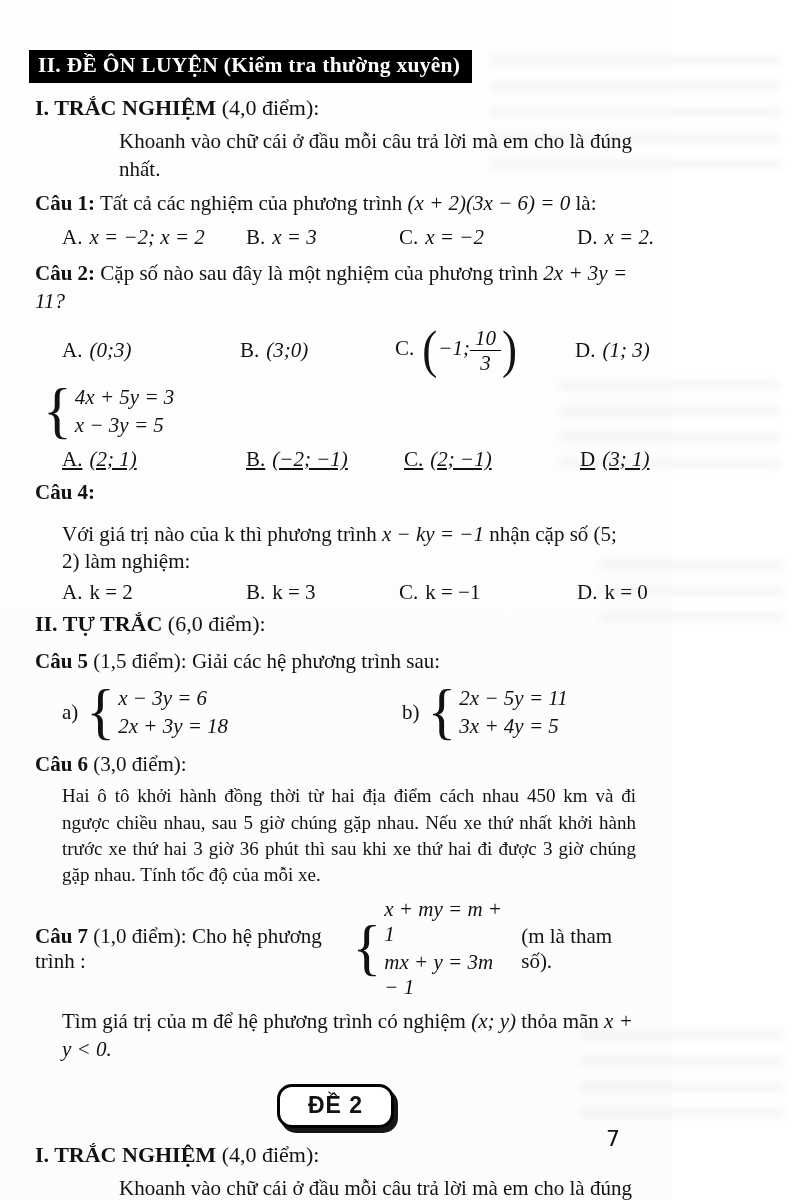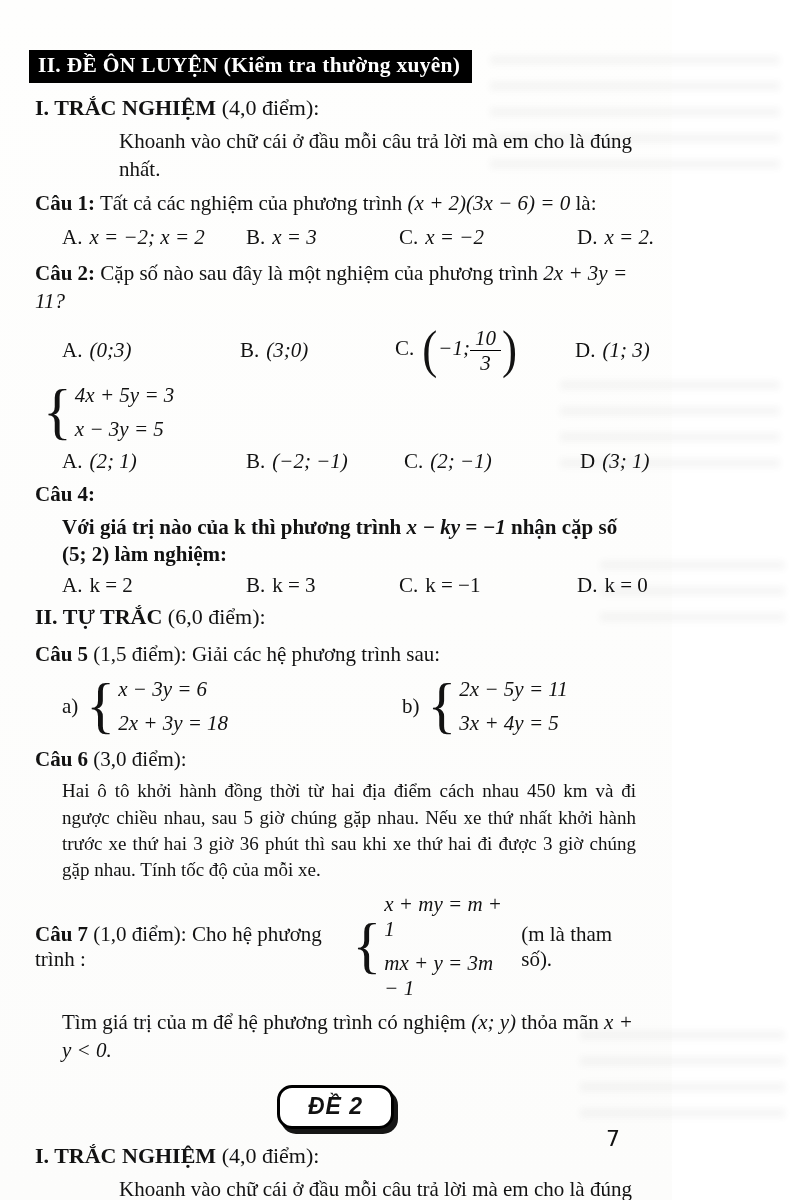--- a/index.html
+++ b/index.html
@@ -43,41 +43,41 @@
     border-radius:15px;
     box-shadow:4px 5px 0 #161616;
     background:#fff;
     font-family:"Liberation Sans","DejaVu Sans",sans-serif;
     font-weight:bold;
     font-size:23px;
     padding:5px 28px 6px;
     letter-spacing:1px;
   }
   .badge-de1 { margin-top:13px; }
-  .badge-de2 { margin-top:20px;font-style:italic; }
+  .badge-de2 { margin-top:20px; }
 
   .sec-title { font-size:22px; margin-top:12px; }
   .sec-title .t { font-weight:bold; }
   .sec-title .p { font-weight:normal; }
 
   .indent1 { margin-left:84px; }
   .indent2 { margin-left:27px; }
   .line { font-size:21px; line-height:1.32; margin-top:7px; }
   .qlabel { font-weight:bold; }
   .math { font-style:italic; }
 
   .opt-row {
     display:grid;
     margin-left:27px; margin-top:7px;
     font-size:21px;
     align-items:center;
   }
   .row-a { grid-template-columns:184px 153px 178px auto; }
   .row-b { grid-template-columns:178px 155px 180px auto; }
-  .row-c { grid-template-columns:184px 158px 176px auto; }
+  .row-c { grid-template-columns:184px 158px 176px auto;text-decoration:underline; }
   .row-d { grid-template-columns:184px 153px 178px auto; }
   .row-e { grid-template-columns:164px 160px 200px auto; margin-left:31px; }
   .okey { margin-right:7px; }
   .opt { white-space:nowrap; }
 
   .frac {
     display:inline-flex; flex-direction:column;
     text-align:center; vertical-align:middle;
     font-style:italic; line-height:1.15;
   }
@@ -89,21 +89,21 @@
     font-size:215%; font-weight:300;
     transform:scaleY(1.15); vertical-align:middle; line-height:.9;
     padding:0 1px;
   }
 
   .sys { display:inline-flex; align-items:center; vertical-align:middle; }
   .sys .brace {
     font-size:60px; font-weight:400; line-height:.95;
     transform:scaleY(1.02); margin-right:3px;
   }
-  .sys .eqs { display:flex; flex-direction:column; gap:9px; font-style:italic; font-size:21px; }
+  .sys .eqs { display:flex; flex-direction:column; gap:3px; font-style:italic; font-size:21px; }
 
   .flexline { display:flex; align-items:center; font-size:21px; }
 
   .para {
     margin-left:27px; margin-top:5px;
     font-size:19px; line-height:1.38;
     text-align:justify;
   }
 
   .q5-grid { display:grid; grid-template-columns:340px auto; margin-left:27px; margin-top:8px; }
@@ -187,21 +187,21 @@
       <span class="opt"><span class="okey">A.</span><span class="math">(2; 1)</span></span>
       <span class="opt"><span class="okey">B.</span><span class="math">(−2; −1)</span></span>
       <span class="opt"><span class="okey">C.</span><span class="math">(2; −1)</span></span>
       <span class="opt"><span class="okey">D</span><span class="math">(3; 1)</span></span>
     </div>
 
     
     <div class="line">
       <span class="qlabel">Câu 4:</span>
     </div>
-    <div class="line indent2" style="margin-top:5px;font-weight:bold;">
+    <div class="line indent2" style="margin-top:14px;">
       <span>Với giá trị nào của k thì phương trình</span>
       <span class="math">x − ky = −1</span>
       <span>nhận cặp số (5; 2) làm nghiệm:</span>
     </div>
     <div class="opt-row row-d" style="margin-top:4px;">
       <span class="opt"><span class="okey">A.</span><span>k = 2</span></span>
       <span class="opt"><span class="okey">B.</span><span>k = 3</span></span>
       <span class="opt"><span class="okey">C.</span><span>k = −1</span></span>
       <span class="opt"><span class="okey">D.</span><span>k = 0</span></span>
     </div>

